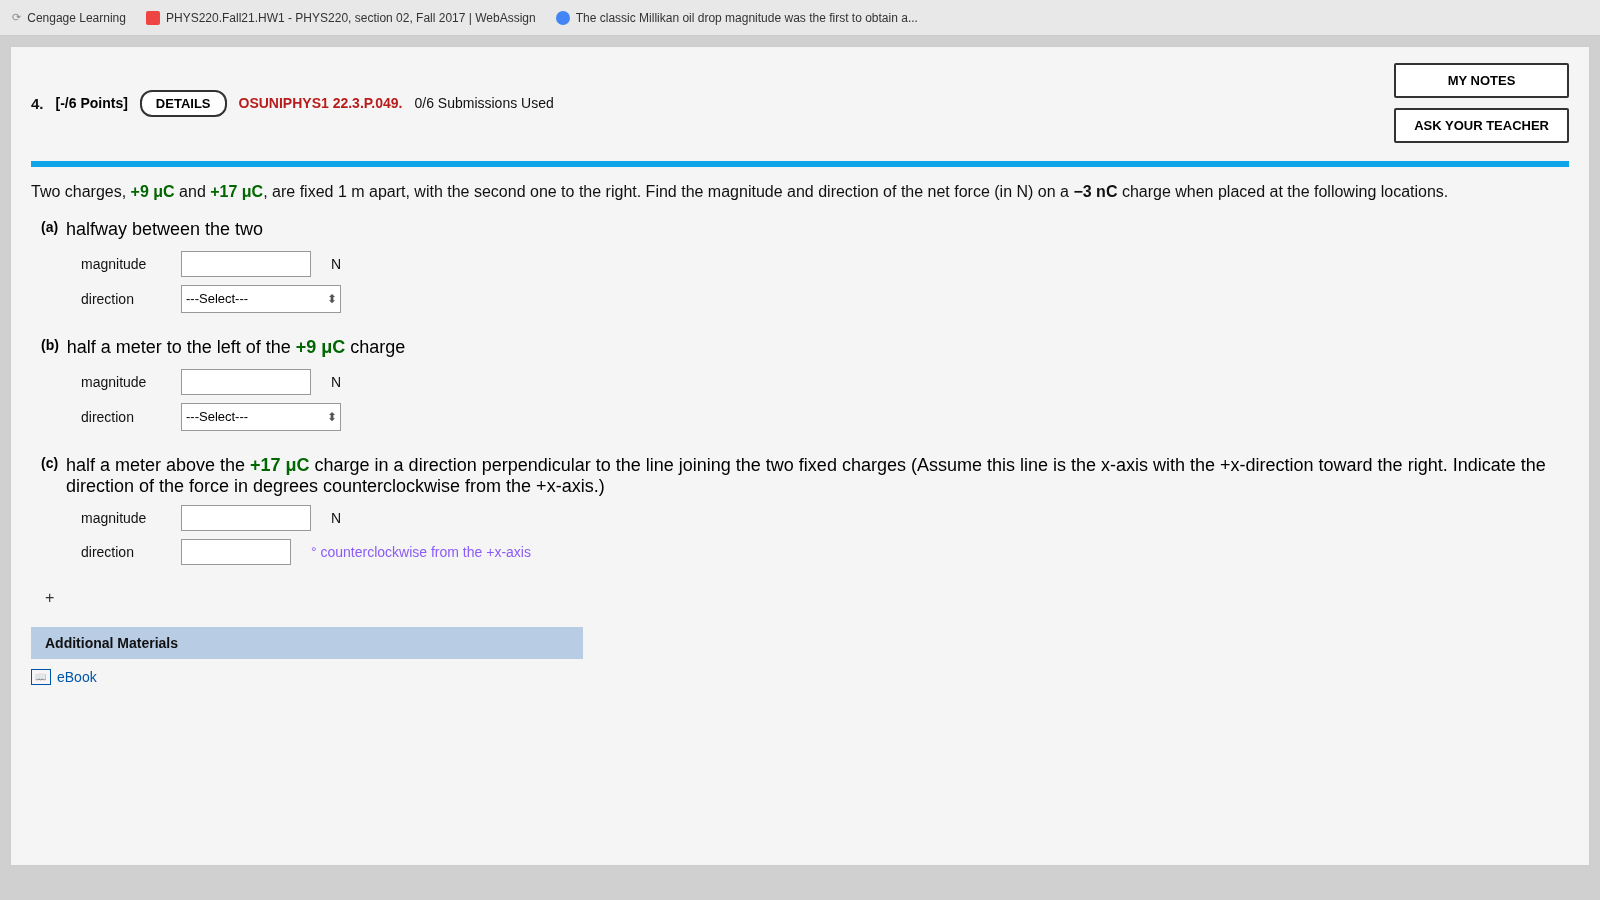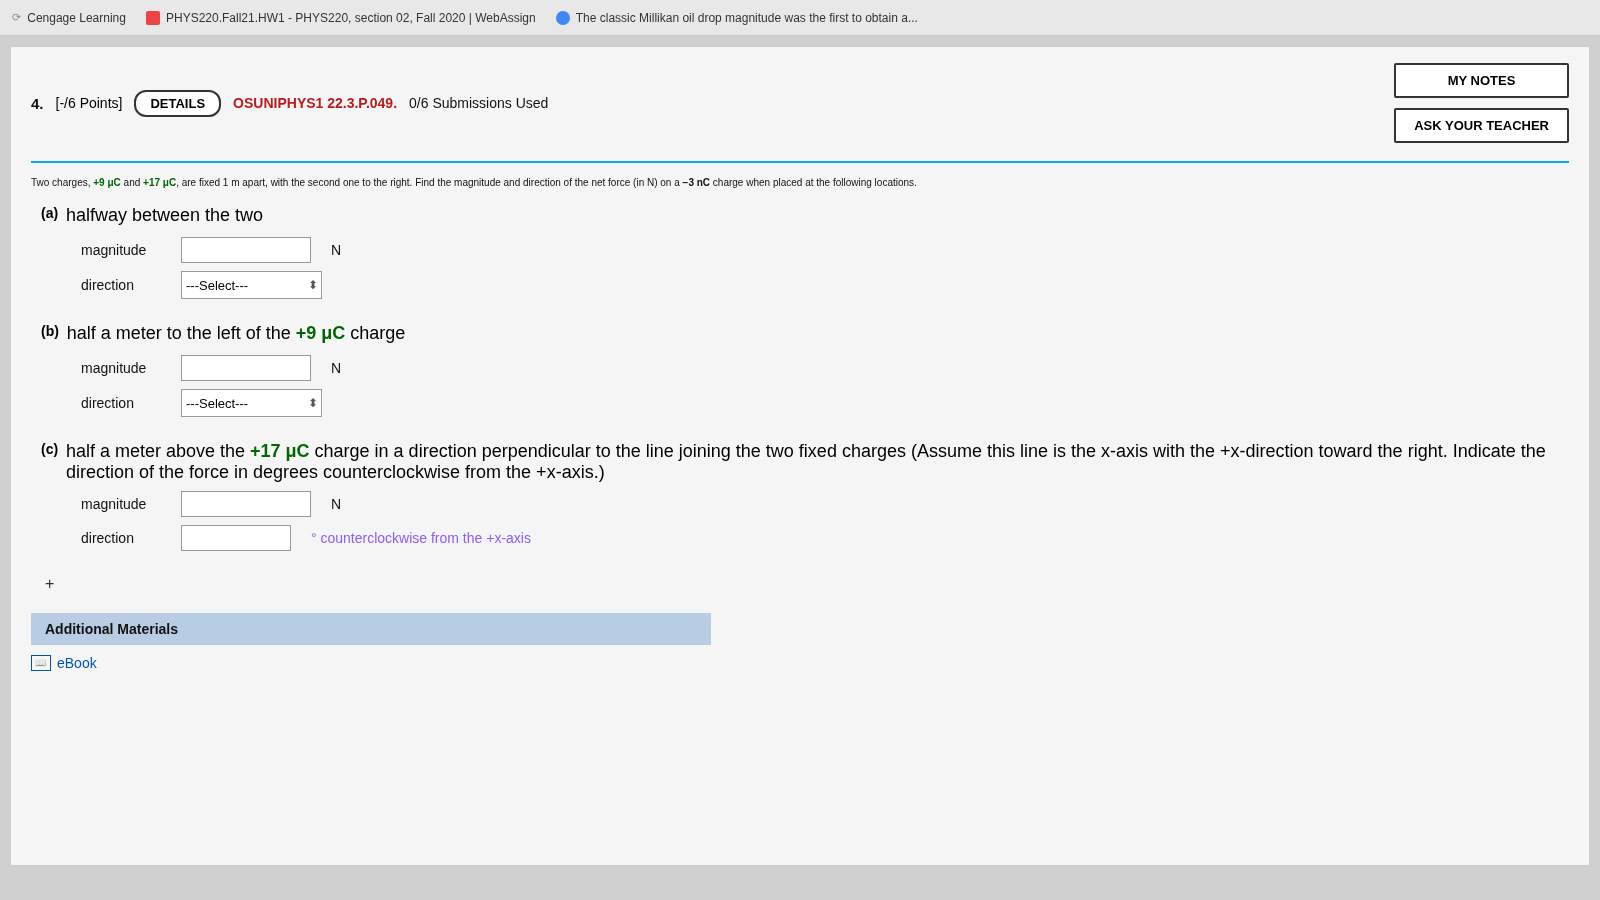--- a/index.html
+++ b/index.html
@@ -98,25 +98,25 @@
       padding: 8px 18px;
       font-size: 13px;
       font-weight: bold;
       cursor: pointer;
       border-radius: 2px;
       white-space: nowrap;
     }
 
     
     .question-text {
-      font-size: 10px;
+      font-size: 16px;
       line-height: 1.6;
       color: #111;
       margin-bottom: 14px;
-      border-top: 2px solid #0ea5e9;
+      border-top: 6px solid #0ea5e9;
       padding-top: 12px;
     }
     .highlight-green { color: #006600; font-weight: bold; }
 
     
     .part {
       margin-bottom: 24px;
       padding-left: 10px;
     }
     .part-label {
@@ -149,21 +149,21 @@
       padding: 2px 4px;
     }
     .unit-label {
       font-size: 14px;
       color: #111;
     }
     .select-input {
       border: 1px solid #999;
       background: #fff;
       height: 28px;
-      width: 141px;
+      width: 160px;
       font-size: 13px;
       padding: 2px 4px;
       cursor: pointer;
       appearance: none;
       -webkit-appearance: none;
       padding-right: 22px;
       position: relative;
     }
     .select-wrapper {
       position: relative;
@@ -188,21 +188,21 @@
     
     .additional-materials-section {
       margin-top: 20px;
     }
     .additional-materials-bar {
       background: #b8cce4;
       padding: 8px 14px;
       font-size: 14px;
       font-weight: bold;
       color: #111;
-      width: 680px;
+      width: 552px;
     }
     .ebook-link {
       display: flex;
       align-items: center;
       gap: 6px;
       margin-top: 10px;
       font-size: 14px;
       color: #0055aa;
       cursor: pointer;
       text-decoration: none;
@@ -227,34 +227,34 @@
 </head>
 <body>
 
 <div class="browser-bar">
   <div class="browser-tab">
     <span style="font-size:11px; color:#888;">⟳</span>
     <span>Cengage Learning</span>
   </div>
   <div class="browser-tab">
     <span class="favicon" style="background:#e44;"></span>
-    <span>PHYS220.Fall21.HW1 - PHYS220, section 02, Fall 2020 | WebAssign</span>
+    <span>PHYS220.Fall21.HW1 - PHYS220, section 02, Fall 2017 | WebAssign</span>
   </div>
   <div class="browser-tab">
     <span class="favicon favicon-g" style="background:#4285f4; width:14px; height:14px; border-radius:50%; display:inline-block;"></span>
     <span>The classic Millikan oil drop magnitude was the first to obtain a...</span>
   </div>
 </div>
 
 <div class="content-area">
   <div class="question-container">
 
     <div class="question-header">
       <span class="question-number">4.</span>
-      <span style="font-size:14px; font-weight:normal;">[-/6 Points]</span>
+      <span style="font-size:14px; font-weight:bold;">[-/6 Points]</span>
       <button class="details-btn">DETAILS</button>
       <span class="question-code">OSUNIPHYS1 22.3.P.049.</span>
       <span class="submissions">0/6 Submissions Used</span>
       <div class="header-buttons">
         <button class="header-btn">MY NOTES</button>
         <button class="header-btn">ASK YOUR TEACHER</button>
       </div>
     </div>
 
     <div class="question-text">

